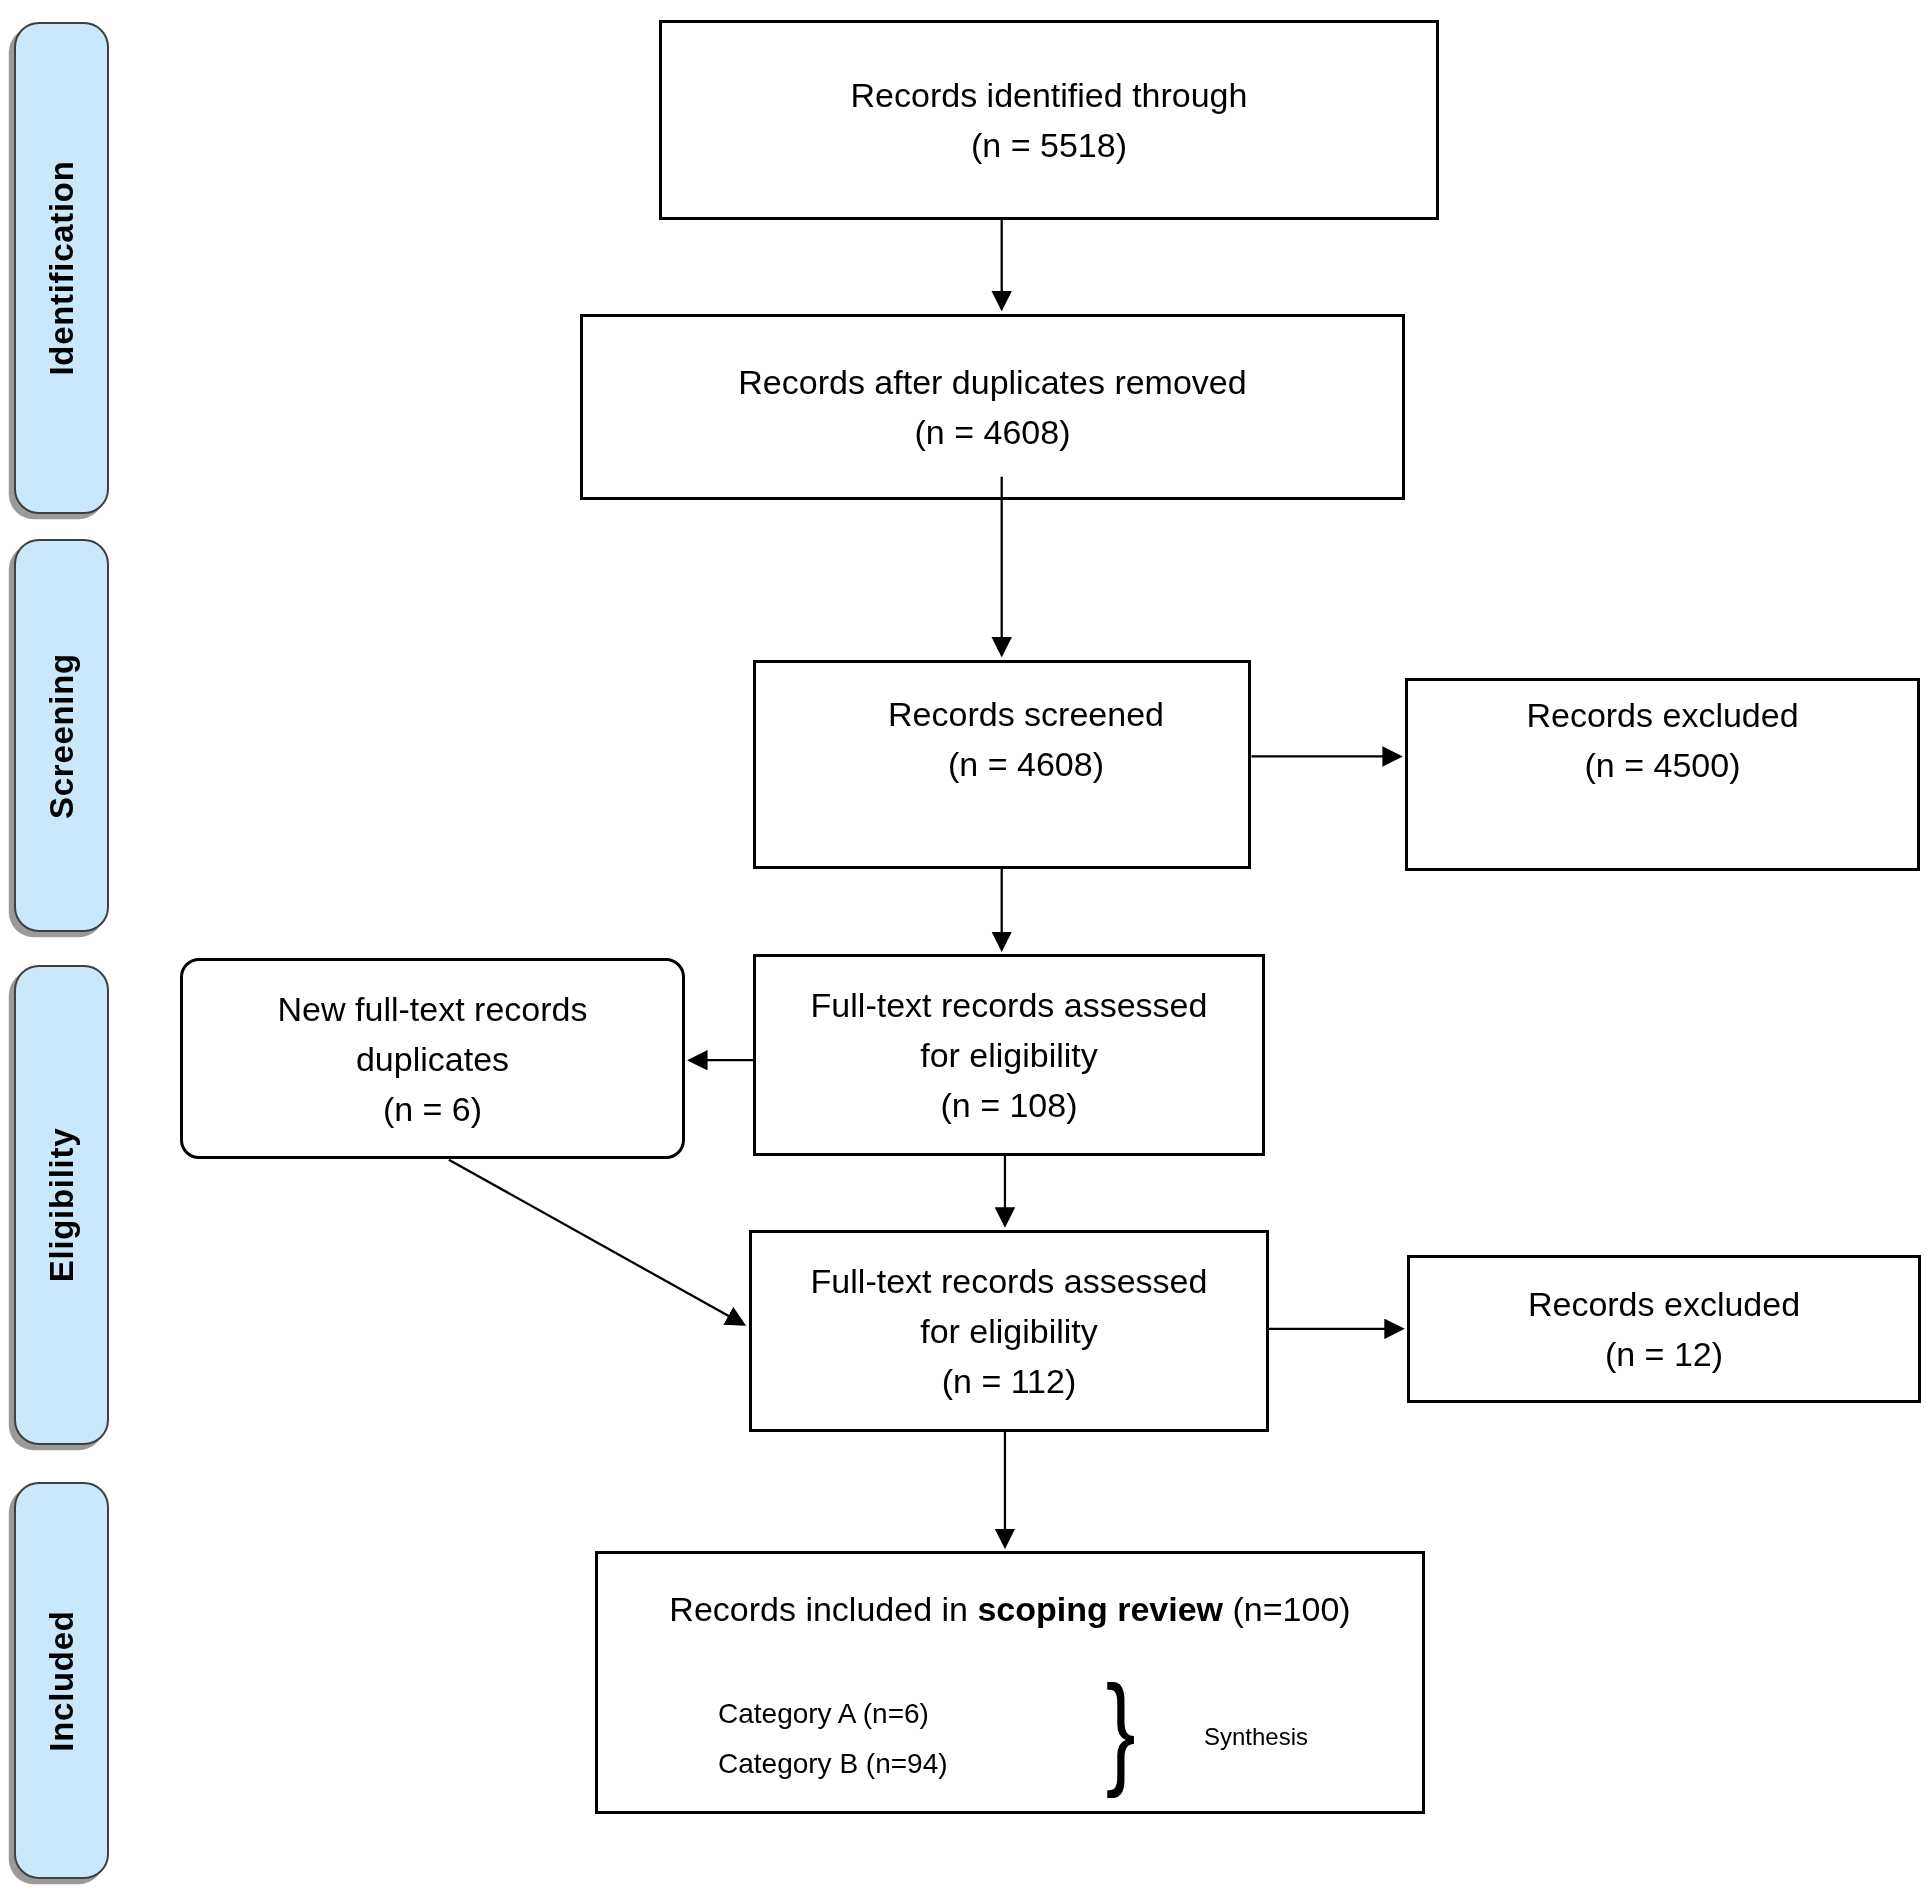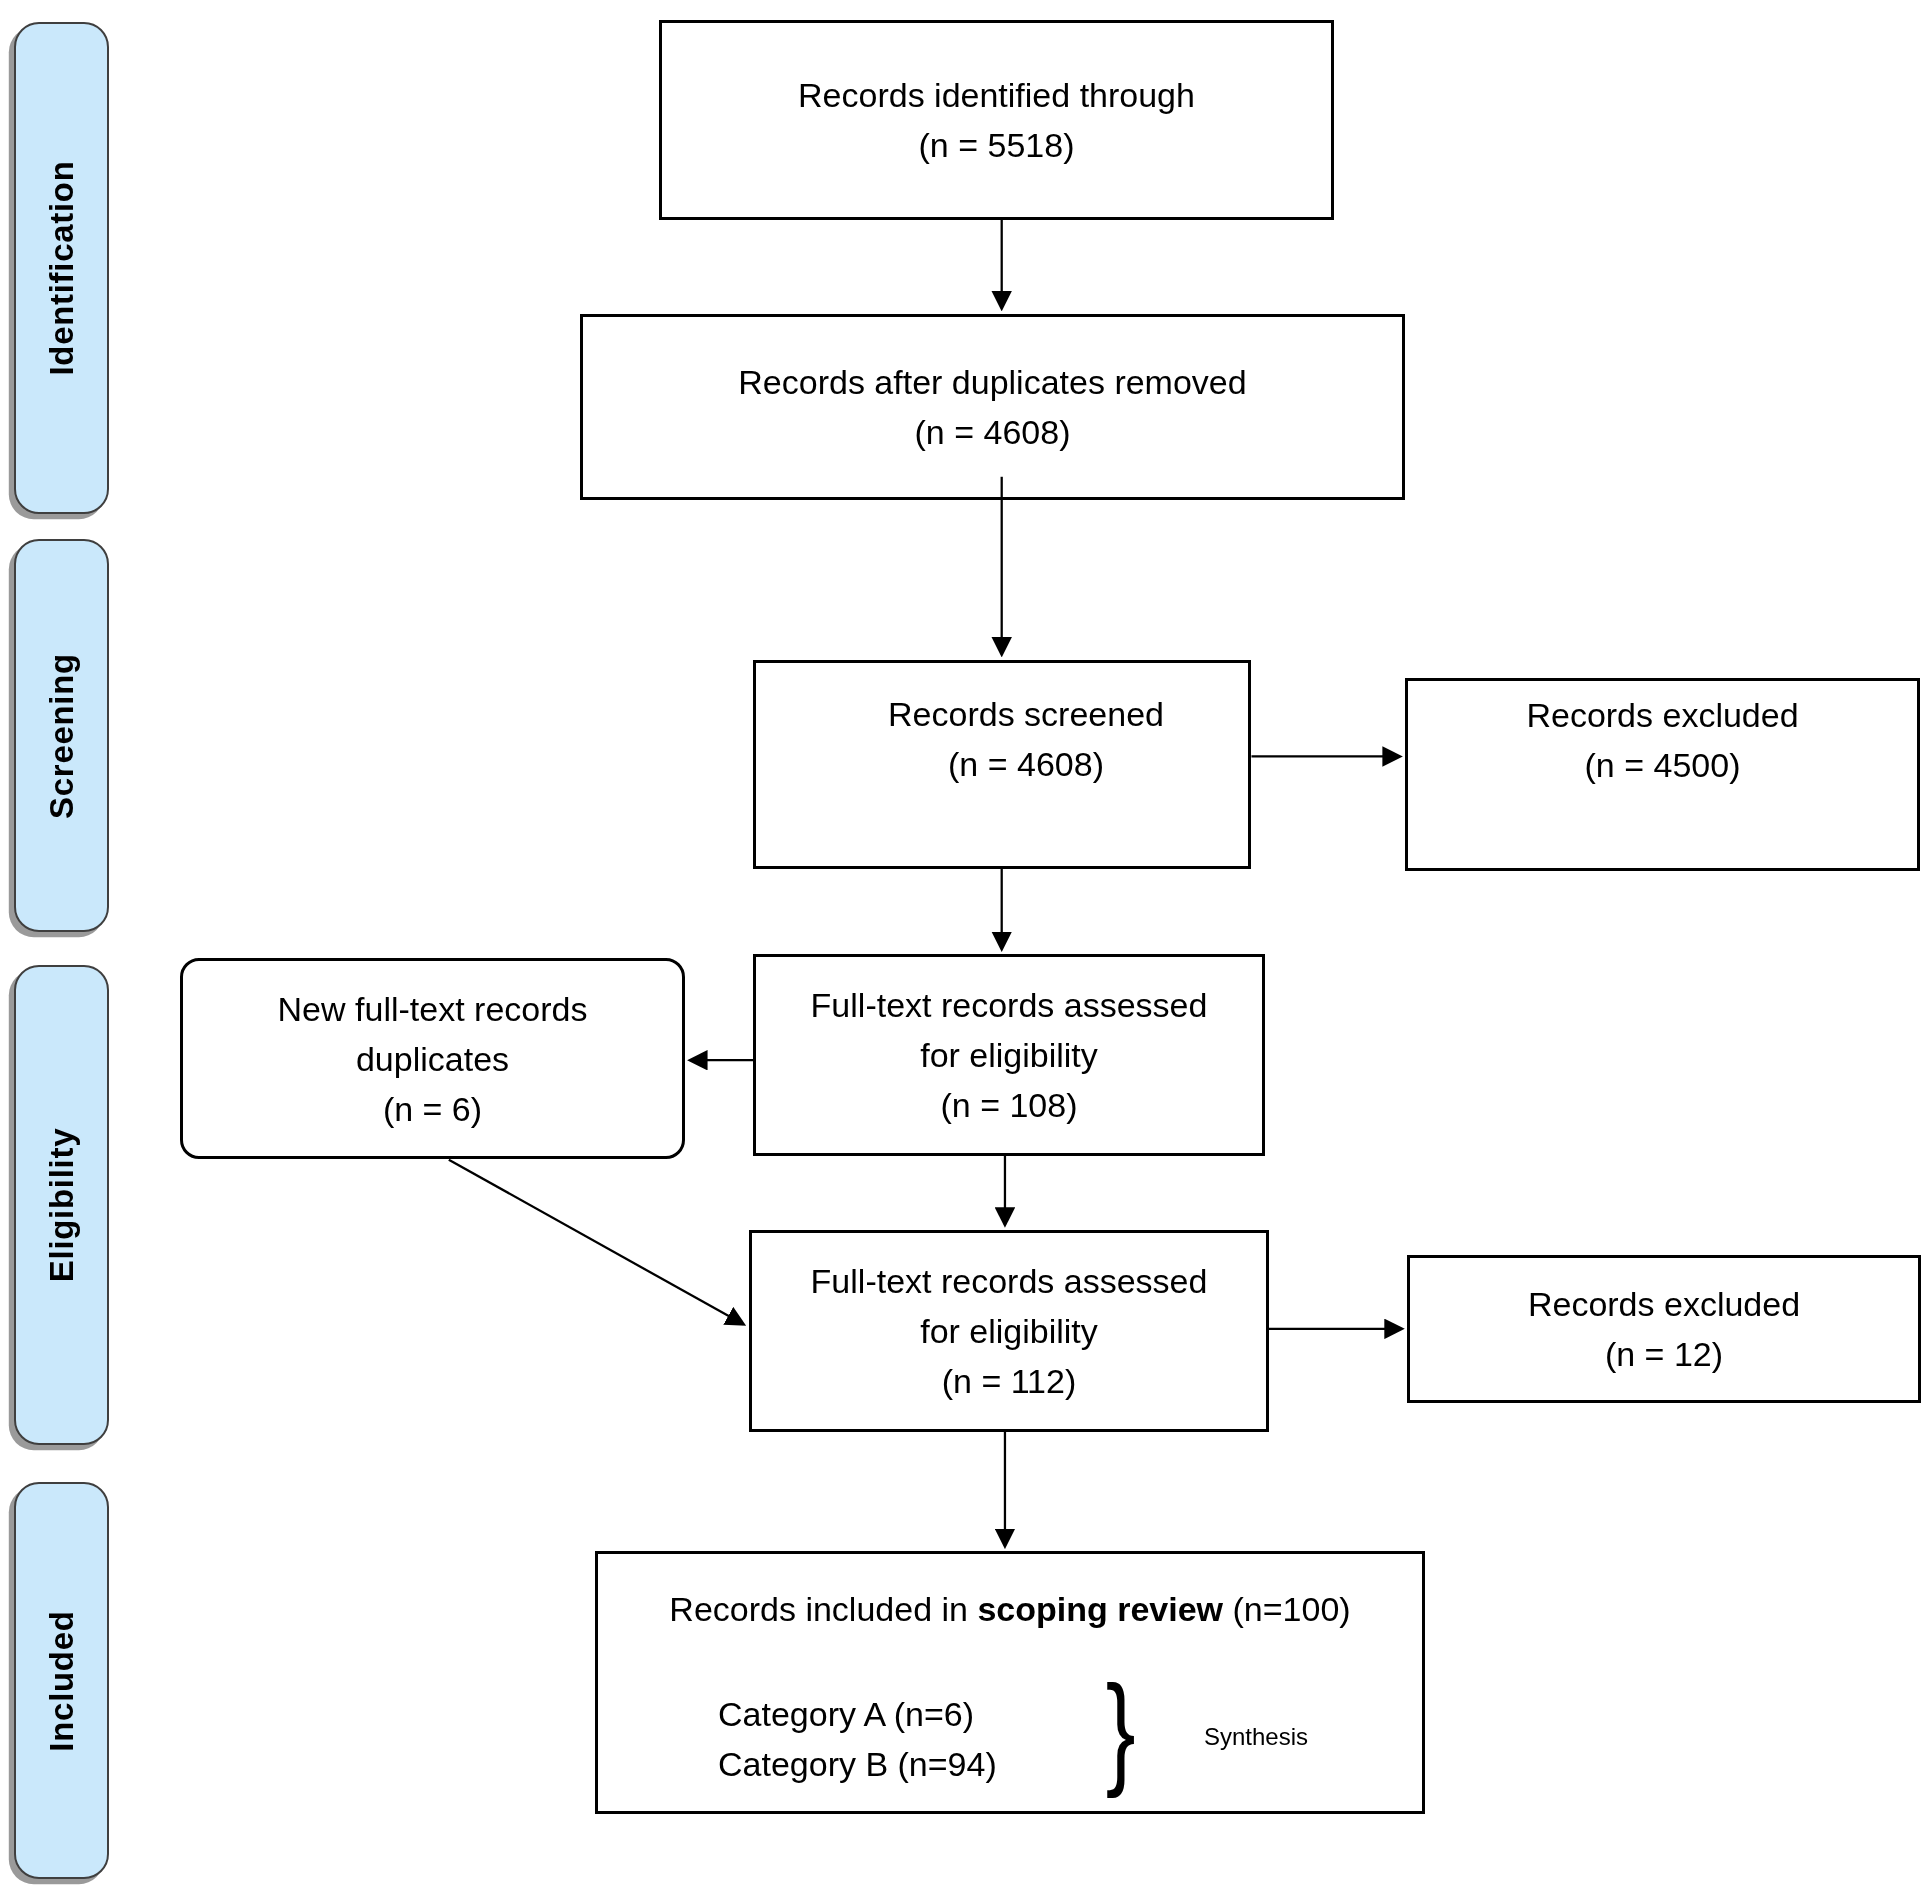--- a/index.html
+++ b/index.html
@@ -40,21 +40,21 @@
   }
   .box.text-high{padding-bottom:52px;padding-left:48px;}
   .box.text-higher{padding-bottom:70px;}
   .line{white-space:nowrap;}
   
   .box.included{justify-content:flex-start;align-items:stretch;}
   .inc-title{margin-top:30px;text-align:center;white-space:nowrap;}
   .inc-title .bold{font-weight:bold;}
   .inc-cats{
     position:absolute;left:120px;top:135px;
-    text-align:left;font-size:34px;line-height:50px;
+    text-align:left;font-size:28px;line-height:50px;
   }
   .inc-brace{
     position:absolute;left:502px;top:118px;
     font-size:124px;line-height:114px;
     transform:scaleX(0.72);
     font-weight:400;
   }
   .inc-synthesis{
     position:absolute;left:606px;top:158px;
     font-size:24px;line-height:50px;white-space:nowrap;
@@ -75,21 +75,21 @@
   <div class="stage" style="top:539px;height:393px;">
     <span class="stage-label">Screening</span>
   </div>
   <div class="stage" style="top:965px;height:480px;">
     <span class="stage-label">Eligibility</span>
   </div>
   <div class="stage" style="top:1482px;height:397px;">
     <span class="stage-label">Included</span>
   </div>
 
-  <div class="box" style="left:659px;top:19.5px;width:675px;height:200px;">
+  <div class="box" style="left:659px;top:19.5px;width:780px;height:200px;">
     <div class="line">Records identified through</div>
     <div class="line">(n = 5518)</div>
   </div>
 
   <div class="box" style="left:580px;top:314px;width:825px;height:186px;">
     <div class="line">Records after duplicates removed</div>
     <div class="line">(n = 4608)</div>
   </div>
 
   <div class="box text-high" style="left:753px;top:660px;width:498px;height:209px;">

